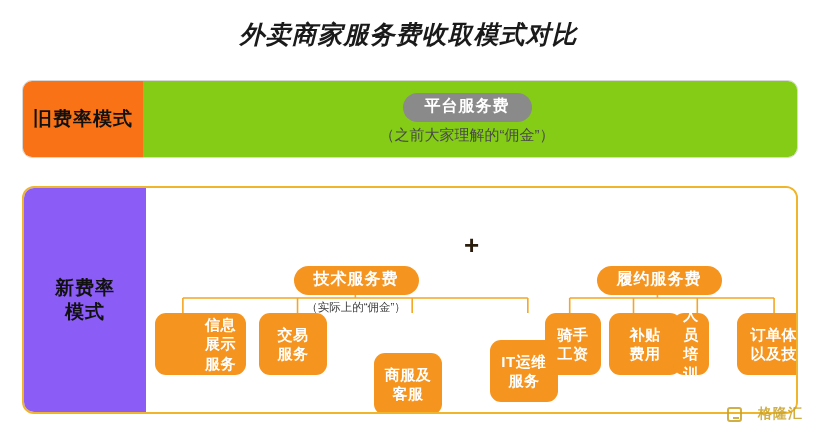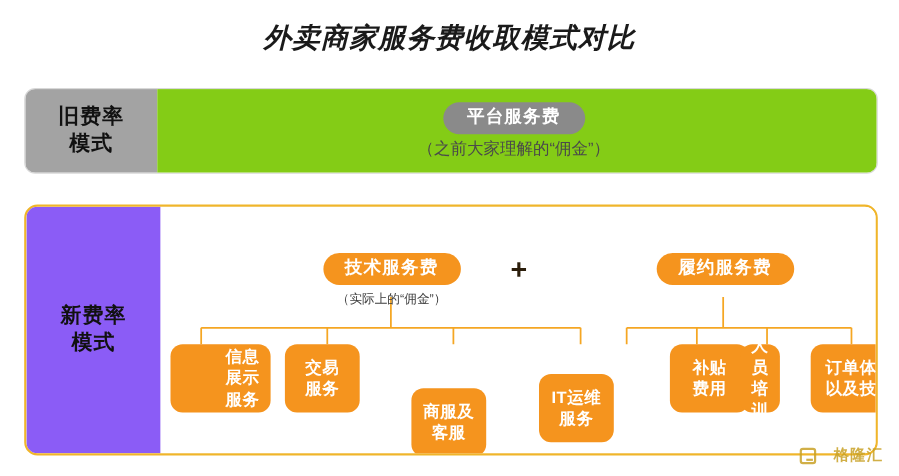--- a/index.html
+++ b/index.html
@@ -44,23 +44,23 @@
     background: #ffffff;
     border: 1px solid #d8d8d8;
     border-radius: 10px;
     overflow: hidden;
     display: flex;
     align-items: stretch;
   }
   .panel-old-label {
     width: 120px;
     flex: 0 0 120px;
-    background: #a3a3a3;
-    display: flex;
-    flex-direction: column;
+    background: #f97316;
+    display: flex;
+    flex-direction: row;
     align-items: center;
     justify-content: center;
     font-size: 19px;
     font-weight: bold;
     color: #111111;
     line-height: 1.25;
     letter-spacing: 1px;
   }
   .panel-old-body {
     flex: 1 1 auto;
@@ -132,20 +132,21 @@
     bottom: 0;
     background: #ffffff;
   }
 
   
   .branch-head {
     position: absolute;
     display: flex;
     flex-direction: column;
     align-items: center;
+    margin-top: 36px;
   }
   .branch-tech { left: 100px; top: 42px; width: 220px; }
   .branch-fulfil { left: 348px; top: 42px; width: 330px; }
 
   .pill-orange {
     background: #F5941E;
     color: #ffffff;
     border-radius: 999px;
     padding: 3px 20px 5px 20px;
     font-size: 16px;
@@ -308,20 +309,26 @@
           <span>客服</span>
         </span>
       </div>
       <div class="leaf" style="left:344px; width:68px;margin-top:27px;">
         <span>
           <span>IT运维</span>
           <span>服务</span>
         </span>
       </div>
 
+      <div class="leaf" style="left:399px; width:56px;">
+        <span>
+          <span>骑手</span>
+          <span>工资</span>
+        </span>
+      </div>
       <div class="leaf" style="left:463px; width:72px;">
         <span>
           <span>补贴</span>
           <span>费用</span>
         </span>
       </div>
       <div class="leaf" style="left:527px; width:36px;">
         <span>
           <span>人员</span>
           <span>培训</span>

